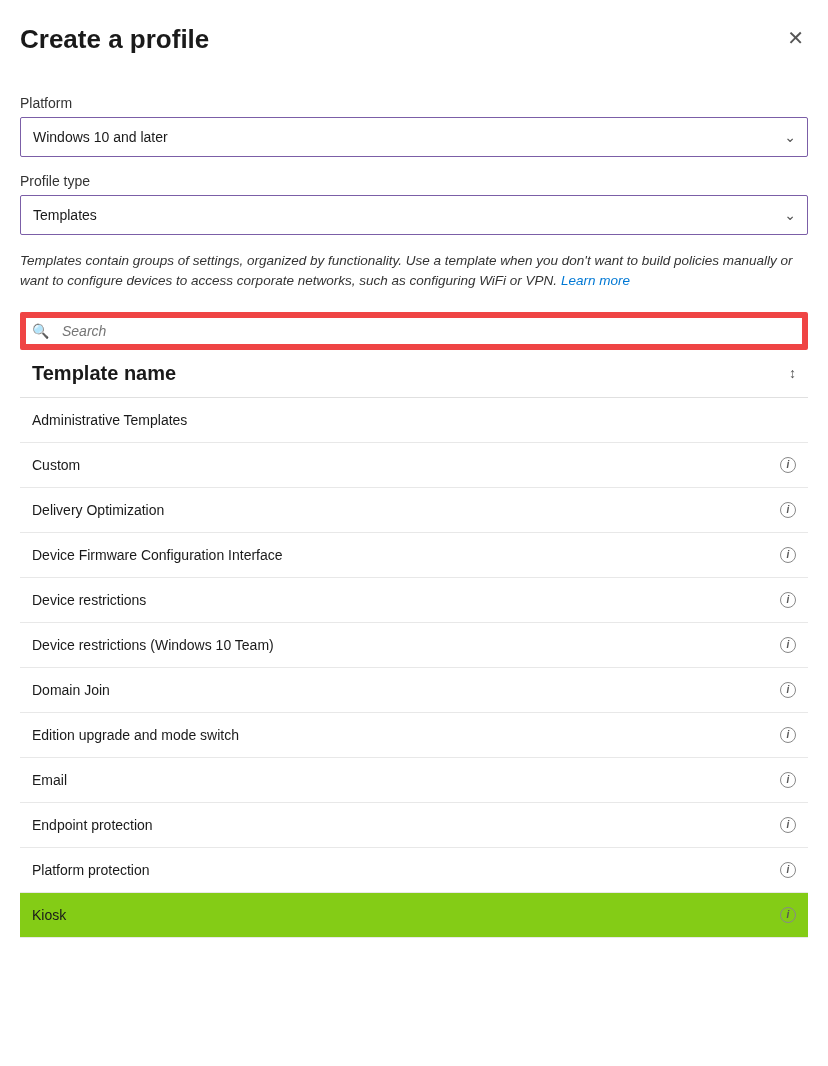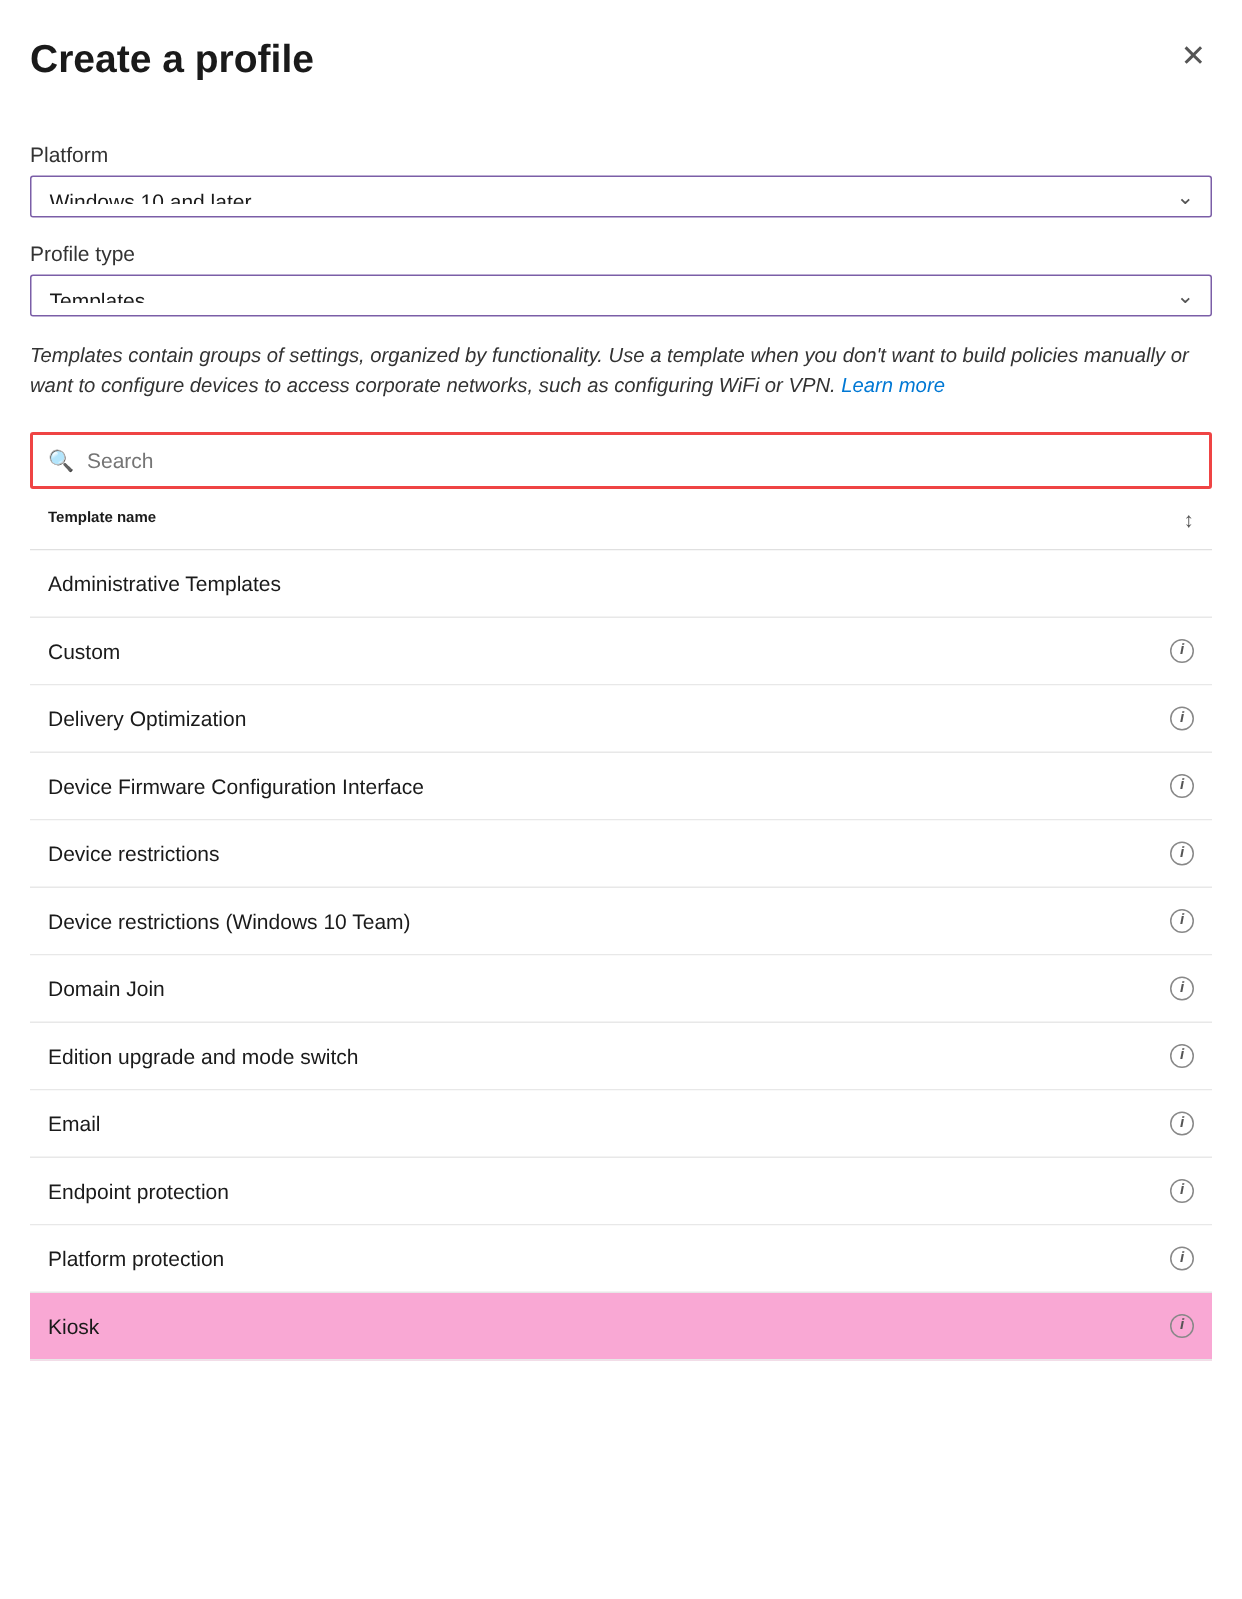--- a/index.html
+++ b/index.html
@@ -70,21 +70,21 @@
       width: 100%;
       border: 1.5px solid #7b5ea7;
       border-radius: 2px;
       padding: 8px 40px 8px 12px;
       font-size: 14px;
       color: #1a1a1a;
       background: #fff;
       appearance: none;
       cursor: pointer;
       outline: none;
-      height: 28px;
+      height: 40px;
     }
 
     .select-chevron {
       position: absolute;
       right: 12px;
       top: 50%;
       transform: translateY(-50%);
       pointer-events: none;
       color: #555;
       font-size: 14px;
@@ -103,28 +103,29 @@
       text-decoration: none;
     }
 
     .search-wrapper {
       position: relative;
       margin-bottom: 0;
     }
 
     .search-input {
       width: 100%;
-      border: 2px solid #ef4444;
+      border: 6px solid #ef4444;
       border-radius: 2px;
       padding: 8px 12px 8px 36px;
       font-size: 14px;
       color: #555;
       background: #fff;
       outline: none;
       height: 38px;
+      font-style: italic;
     }
 
     .search-icon-wrap {
       position: absolute;
       left: 12px;
       top: 50%;
       transform: translateY(-50%);
       color: #777;
       font-size: 14px;
       pointer-events: none;
@@ -136,21 +137,21 @@
 
     .table-header {
       display: flex;
       justify-content: space-between;
       align-items: center;
       padding: 12px 12px;
       border-bottom: 1px solid #e0e0e0;
     }
 
     .table-header-label {
-      font-size: 10px;
+      font-size: 20px;
       font-weight: 700;
       color: #1a1a1a;
     }
 
     .sort-icon {
       color: #555;
       font-size: 14px;
       cursor: pointer;
     }
 
@@ -159,21 +160,21 @@
       align-items: center;
       padding: 14px 12px;
       border-bottom: 1px solid #e8e8e8;
       font-size: 14px;
       color: #1a1a1a;
       cursor: pointer;
       background: #fff;
     }
 
     .table-row.highlighted {
-      background: #f9a8d4;
+      background: #84cc16;
     }
 
     .table-row-text {
       flex: 1;
     }
 
     .info-icon {
       display: inline-flex;
       align-items: center;
       justify-content: center;

